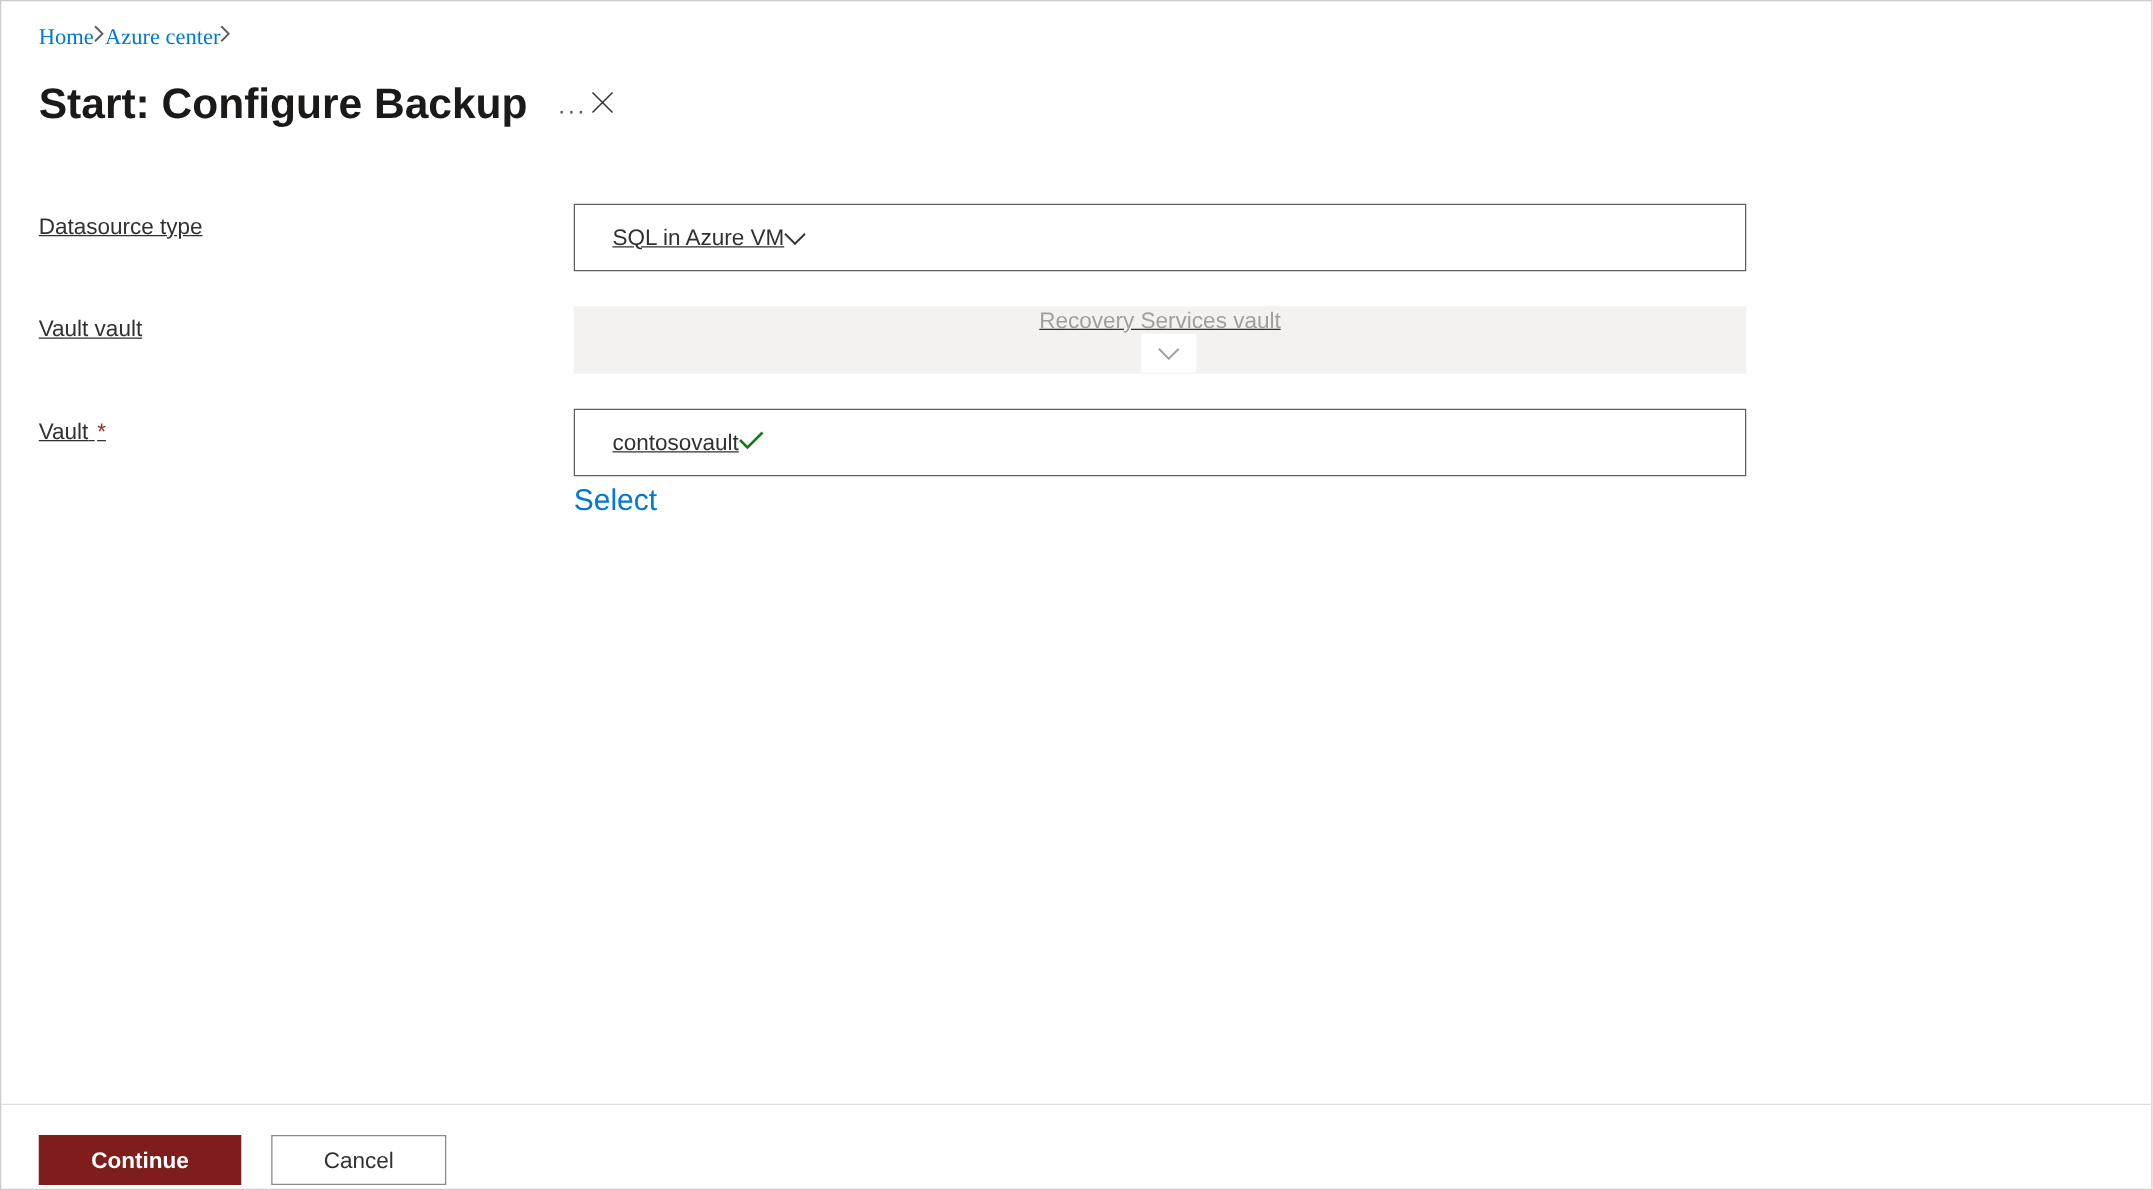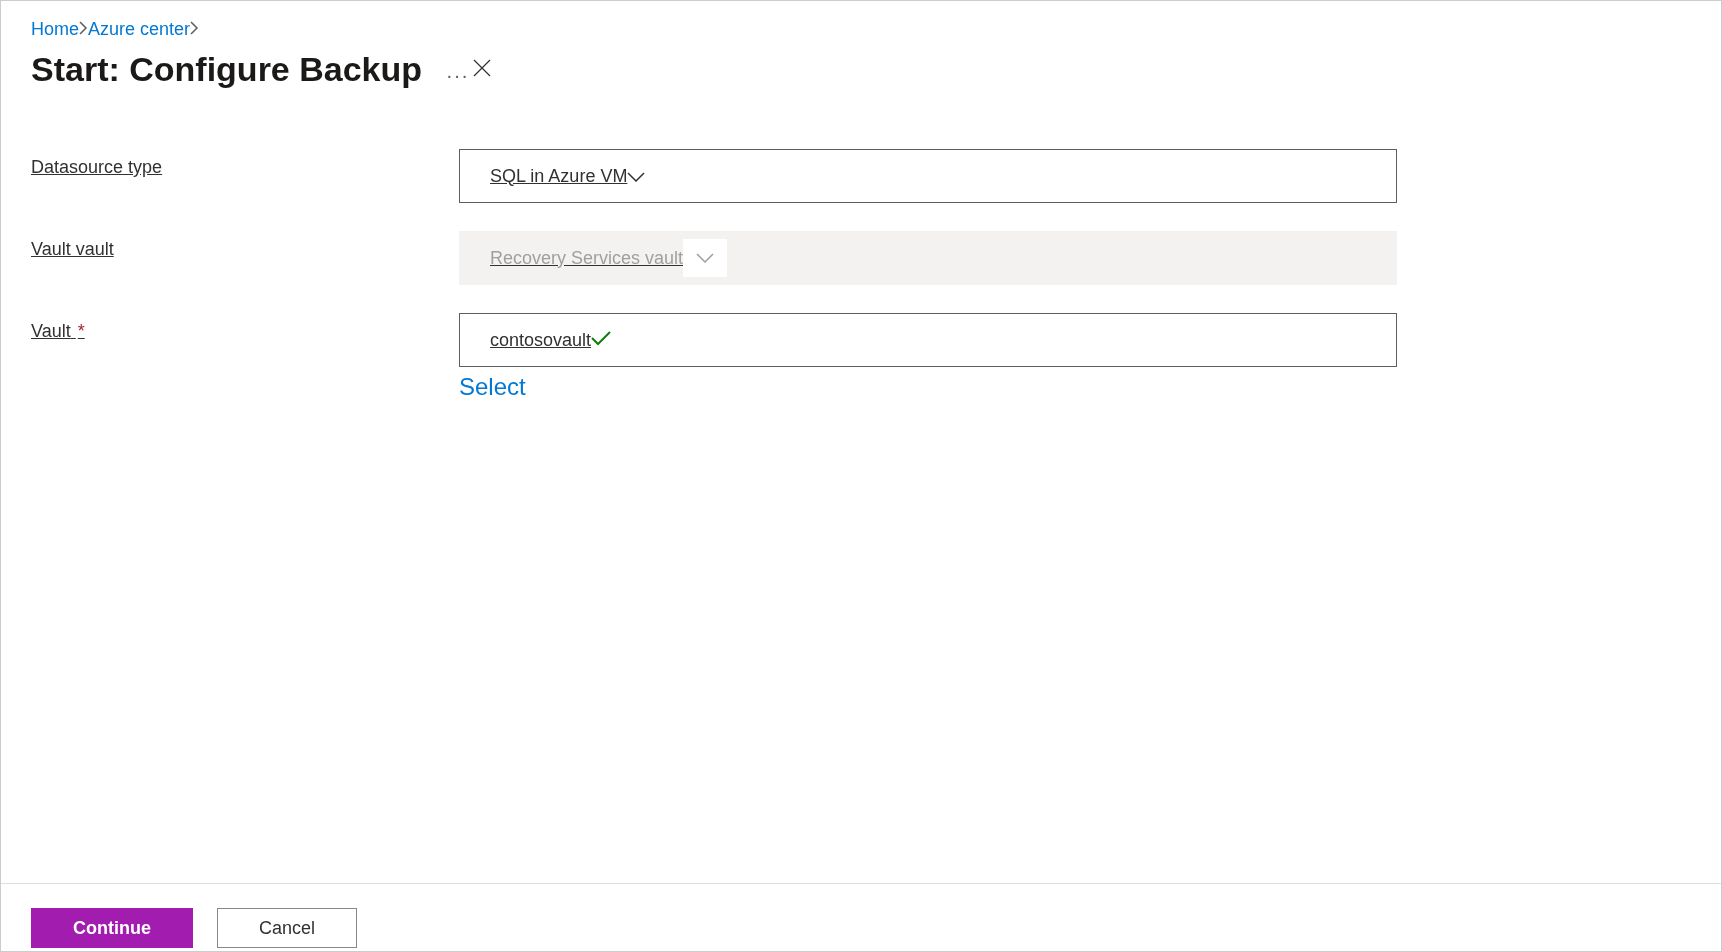--- a/index.html
+++ b/index.html
@@ -19,21 +19,22 @@
       overflow: hidden;
     }
     .content-area {
       padding: 18px 30px 0 30px;
     }
     .breadcrumb {
       display: flex;
       align-items: center;
       gap: 0;
       font-size: 18px;
-      margin-bottom: 10px;
+      margin-bottom: 24px;
+      font-family: Liberation Serif, serif;
     }
     .breadcrumb a {
       color: #0078d4;
       text-decoration: none;
       cursor: pointer;
     }
     .breadcrumb .sep {
       color: #605e5c;
       font-size: 14px;
     }
@@ -101,20 +102,21 @@
       padding: 0 30px;
       font-size: 18px;
       color: #323130;
       cursor: pointer;
     }
     .select-box.disabled {
       background: #f3f2f1;
       border: 1px solid #f3f2f1;
       color: #a19f9d;
       cursor: default;
+      flex-direction: column;
     }
     .select-box.disabled .chev-wrap {
       background: #fff;
       width: 44px;
       height: 38px;
       display: flex;
       align-items: center;
       justify-content: center;
       margin-right: -13px;
     }
@@ -148,21 +150,21 @@
     }
     .btn {
       height: 40px;
       padding: 0 28px;
       font-size: 18px;
       cursor: pointer;
       border: none;
       font-family: inherit;
     }
     .btn-primary {
-      background: #a21caf;
+      background: #7f1d1d;
       color: #fff;
       font-weight: 600;
       min-width: 162px;
     }
     .btn-secondary {
       background: #fff;
       color: #323130;
       border: 1px solid #8a8886;
       min-width: 140px;
     }

